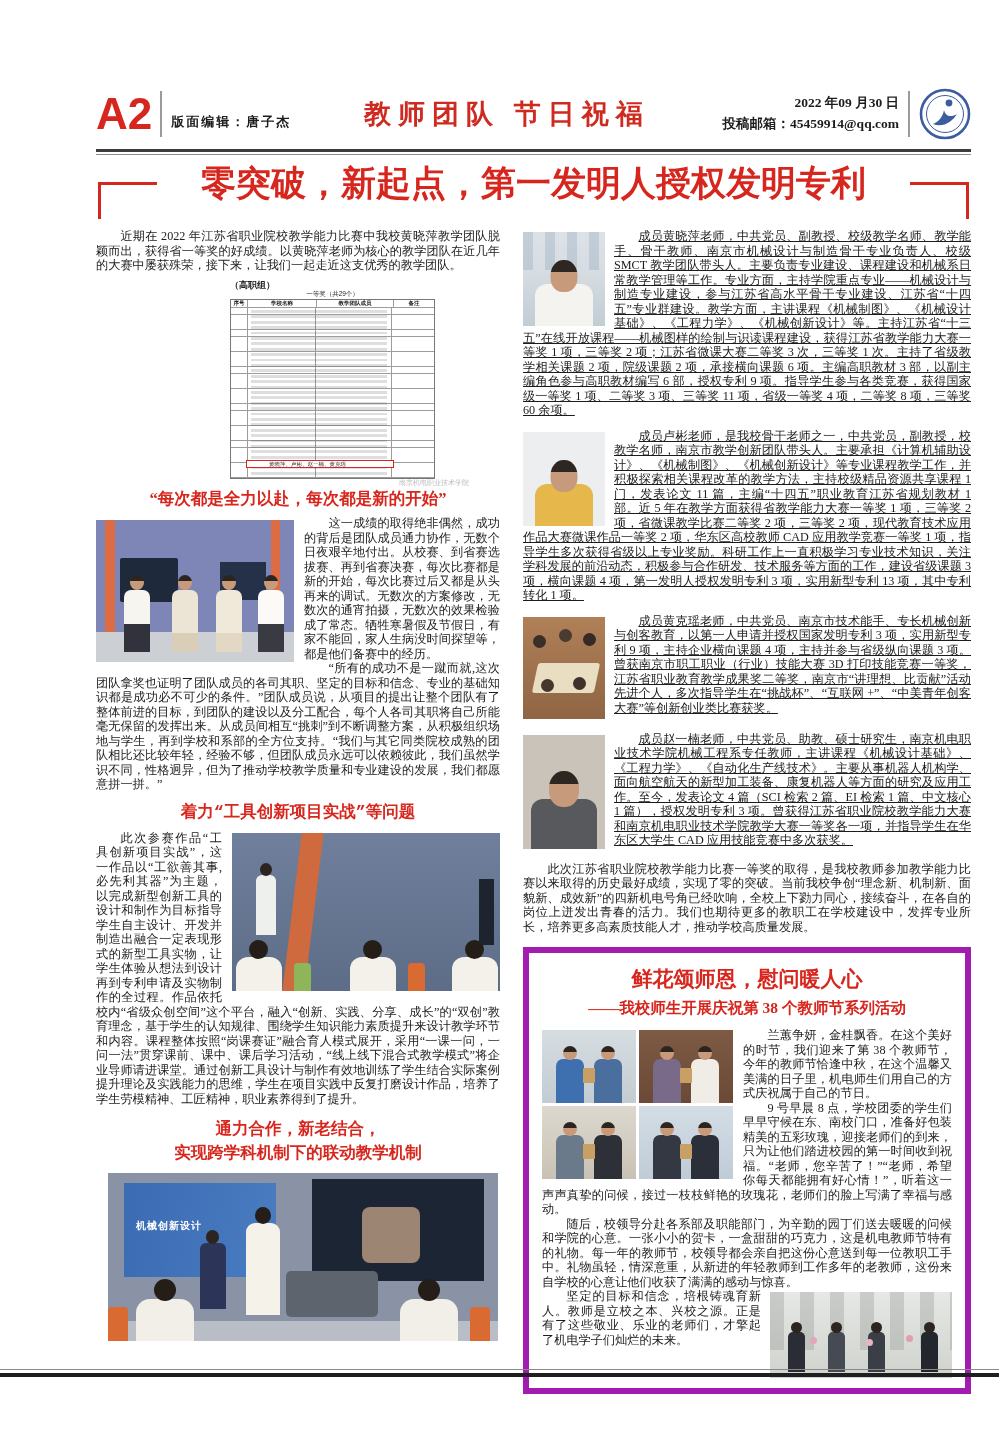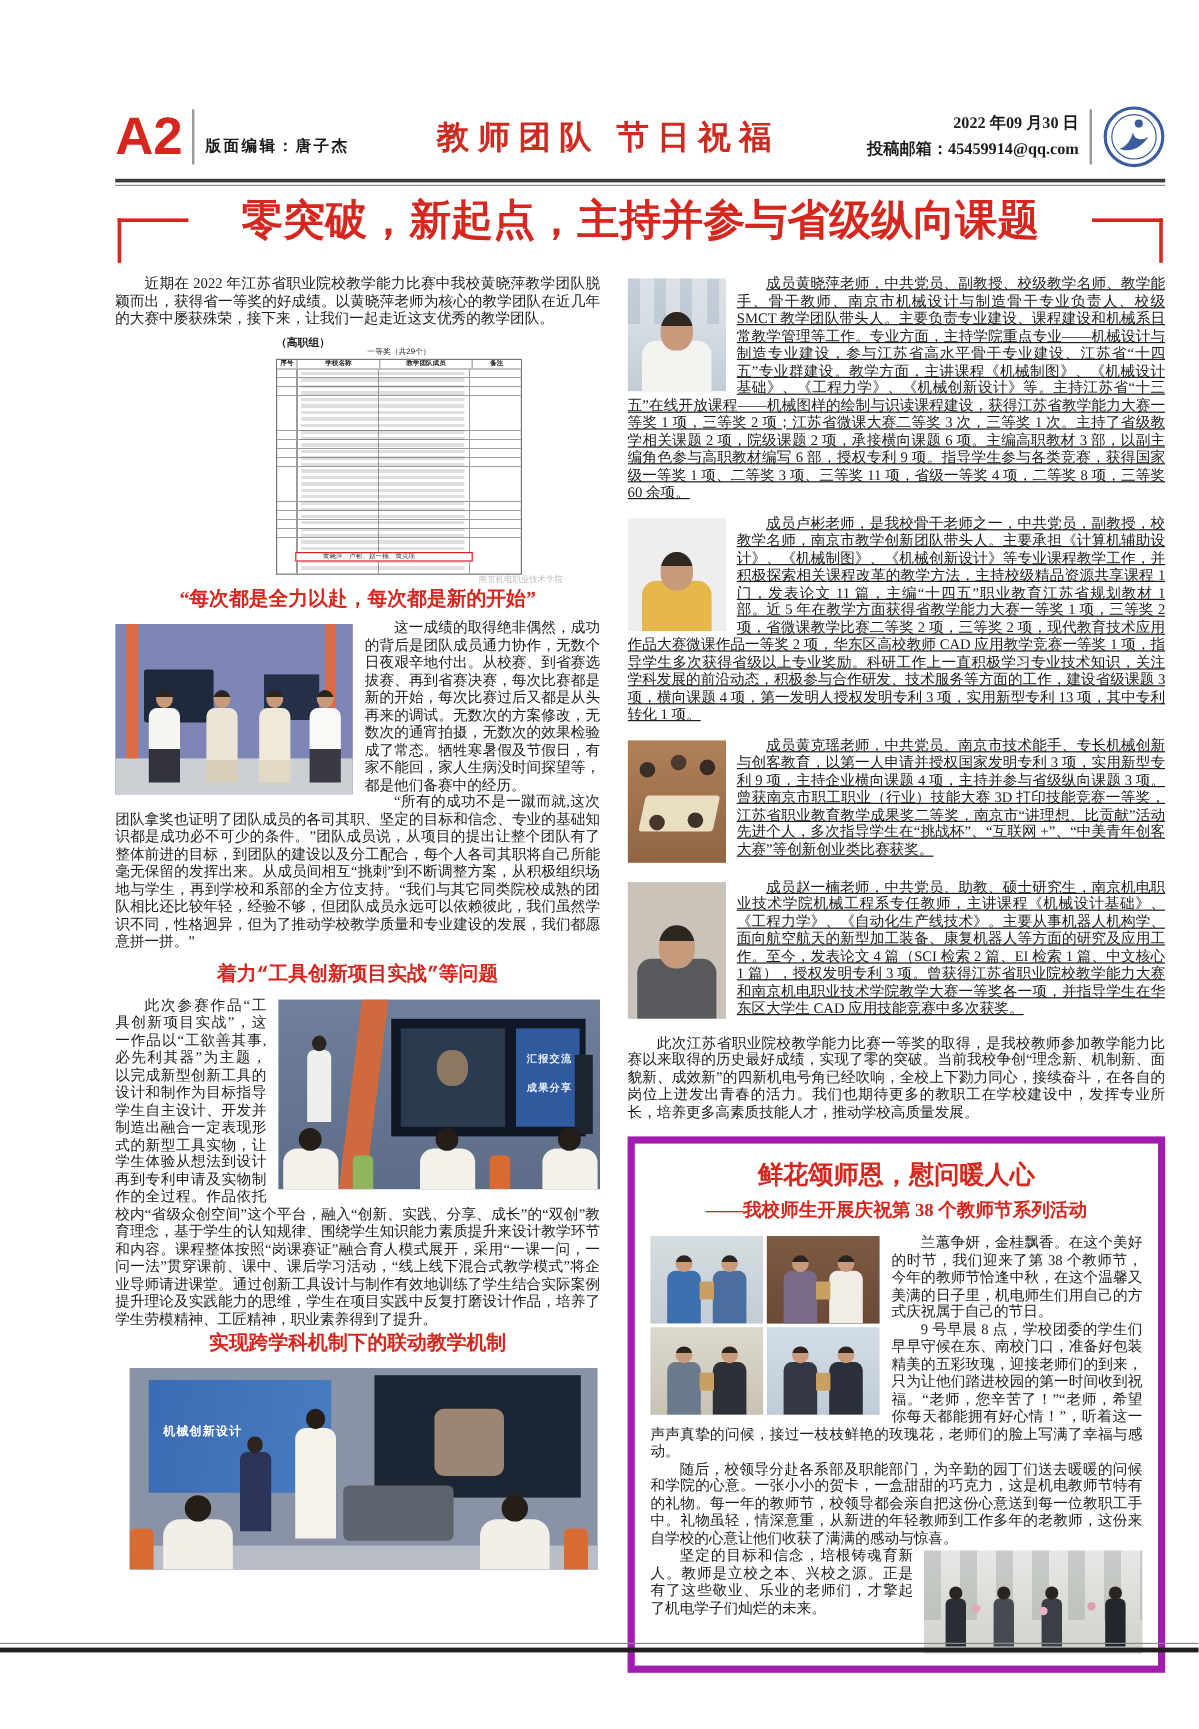--- a/index.html
+++ b/index.html
@@ -174,21 +174,21 @@
           <circle cx="30" cy="15" r="3.4" fill="#3c5ca0"></circle>
           <path d="M14 36 C20 34 24 28 25 22 C26 28 32 30 38 26 C33 34 24 40 14 36 Z" fill="#3c5ca0"></path>
         </svg>
       </span>
     </div>
   </div>
   <div class="mast-rule"></div>
 
   <div class="headline-band">
     <span class="hl-corner-left"></span>
-    <h1 class="headline">零突破，新起点，主持并参与省级纵向课题</h1>
+    <h1 class="headline">零突破，新起点，第一发明人授权发明专利</h1>
     <span class="hl-corner-right"></span>
   </div>
 
   <div class="columns">
 
     <div class="col-left">
       <p class="body indent">近期在 2022 年江苏省职业院校教学能力比赛中我校黄晓萍教学团队脱颖而出，获得省一等奖的好成绩。以黄晓萍老师为核心的教学团队在近几年的大赛中屡获殊荣，接下来，让我们一起走近这支优秀的教学团队。</p>
 
       <div class="table-wrap">
         <div class="table-title">（高职组）</div>
@@ -222,40 +222,32 @@
         </div>
         <p class="body indent">这一成绩的取得绝非偶然，成功的背后是团队成员通力协作，无数个日夜艰辛地付出。从校赛、到省赛选拔赛、再到省赛决赛，每次比赛都是新的开始，每次比赛过后又都是从头再来的调试。无数次的方案修改，无数次的通宵拍摄，无数次的效果检验成了常态。牺牲寒暑假及节假日，有家不能回，家人生病没时间探望等，都是他们备赛中的经历。</p>
         <p class="body indent">“所有的成功不是一蹴而就,这次团队拿奖也证明了团队成员的各司其职、坚定的目标和信念、专业的基础知识都是成功必不可少的条件。”团队成员说，从项目的提出让整个团队有了整体前进的目标，到团队的建设以及分工配合，每个人各司其职将自己所能毫无保留的发挥出来。从成员间相互“挑刺”到不断调整方案，从积极组织场地与学生，再到学校和系部的全方位支持。“我们与其它同类院校成熟的团队相比还比较年轻，经验不够，但团队成员永远可以依赖彼此，我们虽然学识不同，性格迥异，但为了推动学校教学质量和专业建设的发展，我们都愿意拼一拼。”</p>
       </div>
 
       <h2 class="subhead" style="margin:11px 0 7px;font-family:Liberation Mono, monospace;">着力“工具创新项目实战”等问题</h2>
 
       <div style="overflow:hidden;">
         <div class="scene photoB">
           <div class="pb-stripe"></div>
-          <div class="pb-screen">
-            <div class="pb-video">
-              <div class="pb-vhead"></div>
-            </div>
-            <div class="pb-blue">
-              <span class="pb-t1">汇报交流</span>
-              <span class="pb-t2">成果分享</span>
-            </div>
-          </div>
           <div class="pb-stand"></div>
           <div class="pb-teacher"></div>
           <div class="pb-back pb-b1"></div>
           <div class="pb-back pb-b2"></div>
           <div class="pb-back pb-b3"></div>
           <div class="pb-chairG"></div>
           <div class="pb-chairO"></div>
         </div>
         <p class="body indent">此次参赛作品“工具创新项目实战”，这一作品以“工欲善其事,必先利其器”为主题，以完成新型创新工具的设计和制作为目标指导学生自主设计、开发并制造出融合一定表现形式的新型工具实物，让学生体验从想法到设计再到专利申请及实物制作的全过程。作品依托校内“省级众创空间”这个平台，融入“创新、实践、分享、成长”的“双创”教育理念，基于学生的认知规律、围绕学生知识能力素质提升来设计教学环节和内容。课程整体按照“岗课赛证”融合育人模式展开，采用“一课一问，一问一法”贯穿课前、课中、课后学习活动，“线上线下混合式教学模式”将企业导师请进课堂。通过创新工具设计与制作有效地训练了学生结合实际案例提升理论及实践能力的思维，学生在项目实践中反复打磨设计作品，培养了学生劳模精神、工匠精神，职业素养得到了提升。</p>
       </div>
 
+      <h2 class="subhead" style="margin:13px 0 0;">通力合作，新老结合，</h2>
       <h2 class="subhead" style="margin:3px 0 0;">实现跨学科机制下的联动教学机制</h2>
 
       <div class="scene photoC">
         <div class="pc-floor"></div>
         <div class="pc-screenL">
           <span>机械创新设计</span>
         </div>
         <div class="pc-screenR">
           <div class="pc-face"></div>
         </div>

